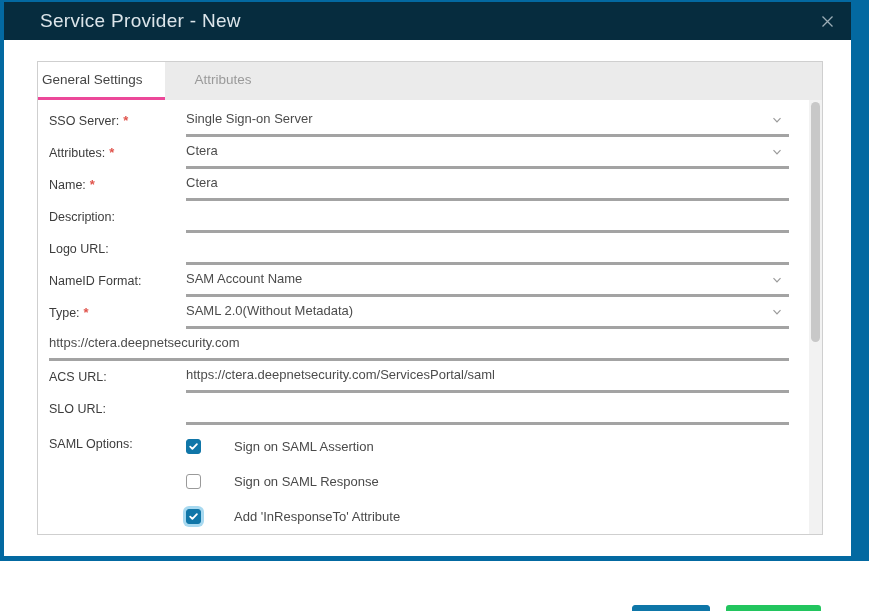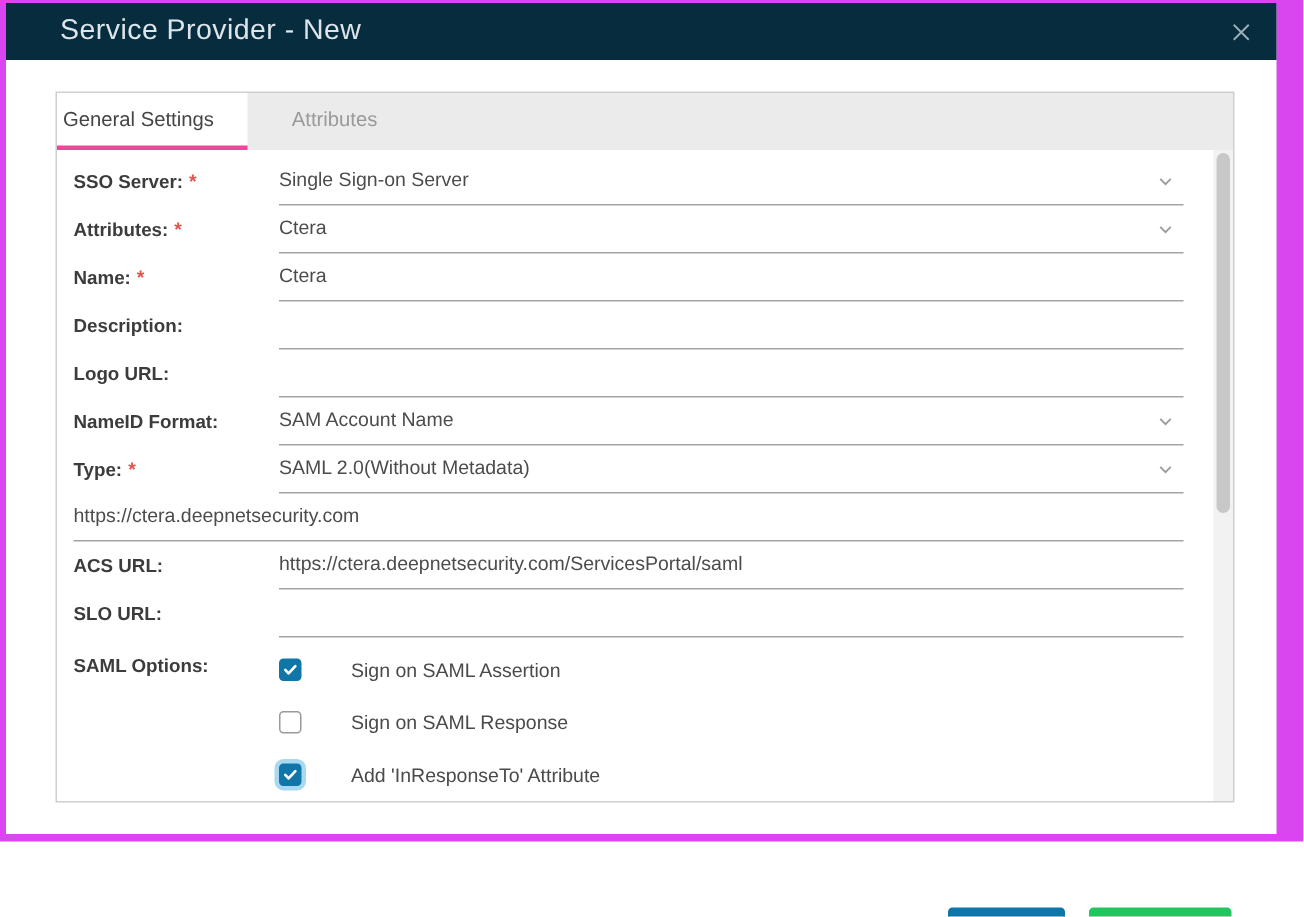--- a/index.html
+++ b/index.html
@@ -1,19 +1,19 @@
 <!DOCTYPE html>
 <html><head>
 <meta charset="utf-8">
 <style>
   * { margin:0; padding:0; box-sizing:border-box; }
   html,body { width:869px; height:611px; font-family:"Liberation Sans", sans-serif; }
   #frame {
     width:869px; height:561px;
-    background:#d946ef;
+    background:#0369a1;
     padding:2px 18px 5px 4px;
   }
   #dialog { width:100%; height:100%; background:#ffffff; display:flex; flex-direction:column; }
 
   
   #dlg-header {
     height:38px; background:#062c3e; flex:0 0 auto;
     display:flex; align-items:center; position:relative;
   }
   #dlg-title { color:#dce5ea; font-size:19px; font-weight:400; padding-left:36px; letter-spacing:.3px; }
@@ -33,24 +33,24 @@
   .tab.active {
     background:#ffffff; color:#454545; padding:0 22px 0 4px;
     border-bottom:3px solid #ec4899;
   }
   .tab.inactive { color:#9a9a9a; padding:0 14px; margin-left:16px; }
 
   
   #form-fields { padding:5px 33px 0 11px; }
   .row { display:flex; height:32px; align-items:stretch; }
   .row-label { width:137px; flex:0 0 auto; display:flex; align-items:center; }
-  .lbl-text { font-size:12.5px; font-weight:bold; color:#3c3c3c; }
+  .lbl-text { font-size:12.5px; font-weight:normal; color:#3c3c3c; }
   .required-asterisk { color:#e0544c; font-size:13px; font-weight:bold; margin-left:4px; position:relative; top:-1px; }
   .field {
-    flex:1; border-bottom:1px solid #a3a3a3;
+    flex:1; border-bottom:3px solid #a3a3a3;
     display:flex; align-items:center; justify-content:space-between;
     cursor:text;
   }
   .field.select { cursor:pointer; }
   .field-value { font-size:13px; color:#4c4c4c; padding-bottom:2px; white-space:nowrap; }
   .chevron { margin-right:6px; flex:0 0 auto; display:flex; }
 
   
   #saml-options-row { display:flex; padding:4px 33px 0 11px; }
   #saml-options-row .row-label { align-items:flex-start; padding-top:8px; }

